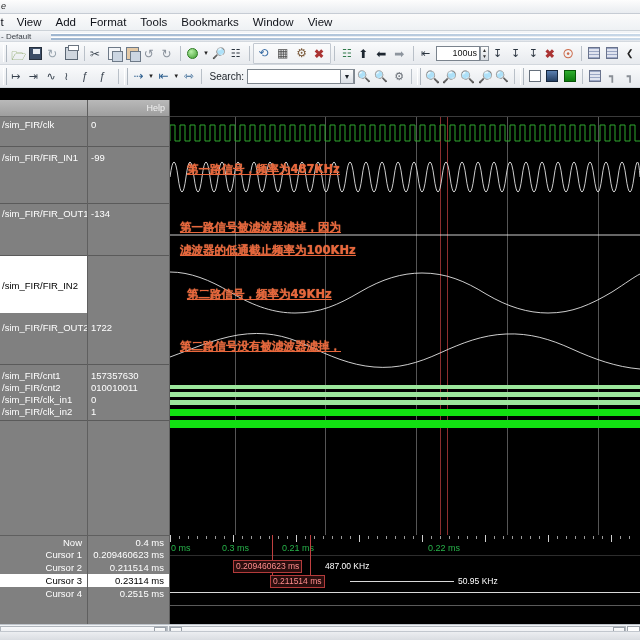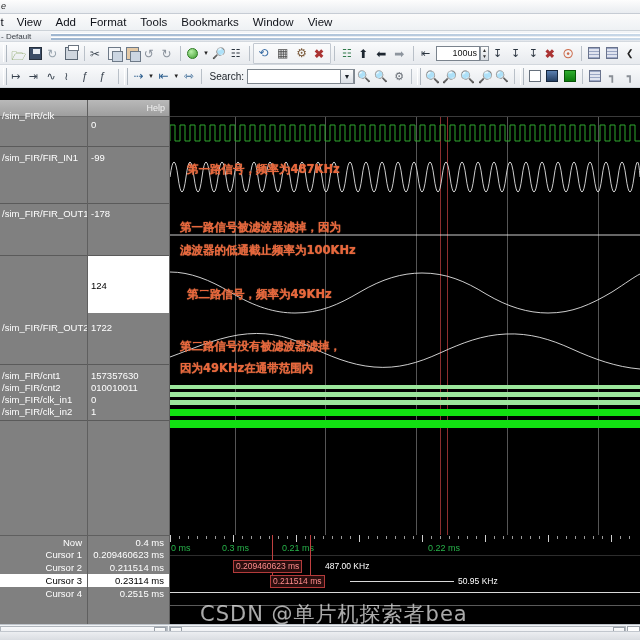--- a/index.html
+++ b/index.html
@@ -147,20 +147,21 @@
 
   
   .wv { position:absolute; left:0; top:17px; right:0; bottom:0; }
   .vgrid { position:absolute; top:0; bottom:0; width:1px; background:#555; }
   .cursorline { position:absolute; top:0; bottom:0; width:1px; }
 
   .annot {
     position:absolute; color:#e8673c; font-size:11.5px; white-space:nowrap;
     font-family:"DejaVu Sans", sans-serif; font-weight:bold;
     text-shadow: 0 0 1px rgba(255,140,90,.8);
+    text-decoration: underline;
   }
 
   .busbar { position:absolute; left:0; right:0; }
   .busbar.light { background:#9ce79c; }
   .busbar.bright { background:#12e112; }
 
   
   .bottom { position:absolute; left:0; bottom:0; right:0; height:105px; }
   .bot-row { display:flex; height:89px; }
   .cur-names { width:88px; background:#808080; border-right:1px solid #5f5f5f; }
@@ -431,50 +432,50 @@
     <div class="tb-btn">
         <span style="color:#8a8f96;font-size:11px;">┓</span>
       </div>
   </div>
 
   <div class="main">
 
     <div class="names-pane">
       <div class="col-head blank"></div>
 
-      <div class="sigrow" style="top:10px">/sim_FIR/clk</div>
+      <div class="sigrow" style="top:19px">/sim_FIR/clk</div>
       <div class="rowline" style="top:46px"></div>
       <div class="sigrow" style="top:52px">/sim_FIR/FIR_IN1</div>
       <div class="rowline" style="top:103px"></div>
       <div class="sigrow" style="top:108px">/sim_FIR/FIR_OUT1</div>
       <div class="rowline" style="top:155px"></div>
 
+      <div class="sigrow sel" style="top:156px;height:57px;padding-top:24px">
+        <span>/sim_FIR/FIR_IN2</span>
+      </div>
 
       <div class="sigrow" style="top:222px">/sim_FIR/FIR_OUT2</div>
       <div class="rowline" style="top:264px"></div>
       <div class="sigrow" style="top:270px">/sim_FIR/cnt1</div>
       <div class="sigrow" style="top:282px">/sim_FIR/cnt2</div>
       <div class="sigrow" style="top:294px">/sim_FIR/clk_in1</div>
       <div class="sigrow" style="top:306px">/sim_FIR/clk_in2</div>
       <div class="rowline" style="top:320px"></div>
     </div>
 
     <div class="values-pane">
       <div class="col-head">Help</div>
 
       <div class="valrow" style="top:19px">0</div>
       <div class="rowline" style="top:46px"></div>
       <div class="valrow" style="top:52px">-99</div>
       <div class="rowline" style="top:103px"></div>
-      <div class="valrow" style="top:108px">-178</div>
+      <div class="valrow" style="top:108px">-134</div>
       <div class="rowline" style="top:155px"></div>
 
-      <div class="valrow sel" style="top:156px;height:57px;padding-top:24px">
-        <span>124</span>
-      </div>
 
       <div class="valrow" style="top:222px">1722</div>
       <div class="rowline" style="top:264px"></div>
       <div class="valrow" style="top:270px">157357630</div>
       <div class="valrow" style="top:282px">010010011</div>
       <div class="valrow" style="top:294px">0</div>
       <div class="valrow" style="top:306px">1</div>
       <div class="rowline" style="top:320px"></div>
     </div>
 
@@ -510,21 +511,20 @@
         <div class="busbar light" style="top:275px;height:5px"></div>
         <div class="busbar light" style="top:283px;height:5px"></div>
         <div class="busbar bright" style="top:292px;height:7px"></div>
         <div class="busbar bright" style="top:303px;height:8px"></div>
 
         <div class="annot" style="left:17px;top:45px">第一路信号，频率为487KHz</div>
         <div class="annot" style="left:10px;top:103px">第一路信号被滤波器滤掉，因为</div>
         <div class="annot" style="left:10px;top:126px">滤波器的低通截止频率为100KHz</div>
         <div class="annot" style="left:17px;top:170px">第二路信号，频率为49KHz</div>
         <div class="annot" style="left:10px;top:222px">第二路信号没有被滤波器滤掉，</div>
-        <div class="annot" style="left:10px;top:244px">因为49KHz在通带范围内</div>
       </div>
     </div>
   </div>
 
   <div class="bottom">
     <div class="bot-row">
 
       <div class="cur-names">
         <div class="cur-line topsep">Now</div>
         <div class="cur-line">Cursor 1</div>
@@ -610,21 +610,20 @@
 
         <div class="cmarker" style="left:100px;top:40px">0.211514 ms</div>
         <div class="cspan" style="left:180px;top:46px;width:104px"></div>
         <div class="cfreq" style="left:288px;top:41px">50.95 KHz</div>
 
         <div class="cspan" style="left:0;top:57px;width:470px"></div>
         <div class="cspan" style="left:0;top:70px;width:470px;background:#5a5a5a"></div>
       </div>
     </div>
 
-    <div class="watermark">CSDN @单片机探索者bea</div>
 
     <div class="statusbar">
       <div class="sb-left">
         <div class="hscroll">
           <div class="sb-btn">▸</div>
         </div>
       </div>
       <div class="hscroll" style="margin:0 1px">
         <div class="sb-btn" style="margin-right:auto">◂</div>
         <div class="sb-btn">▸</div>

